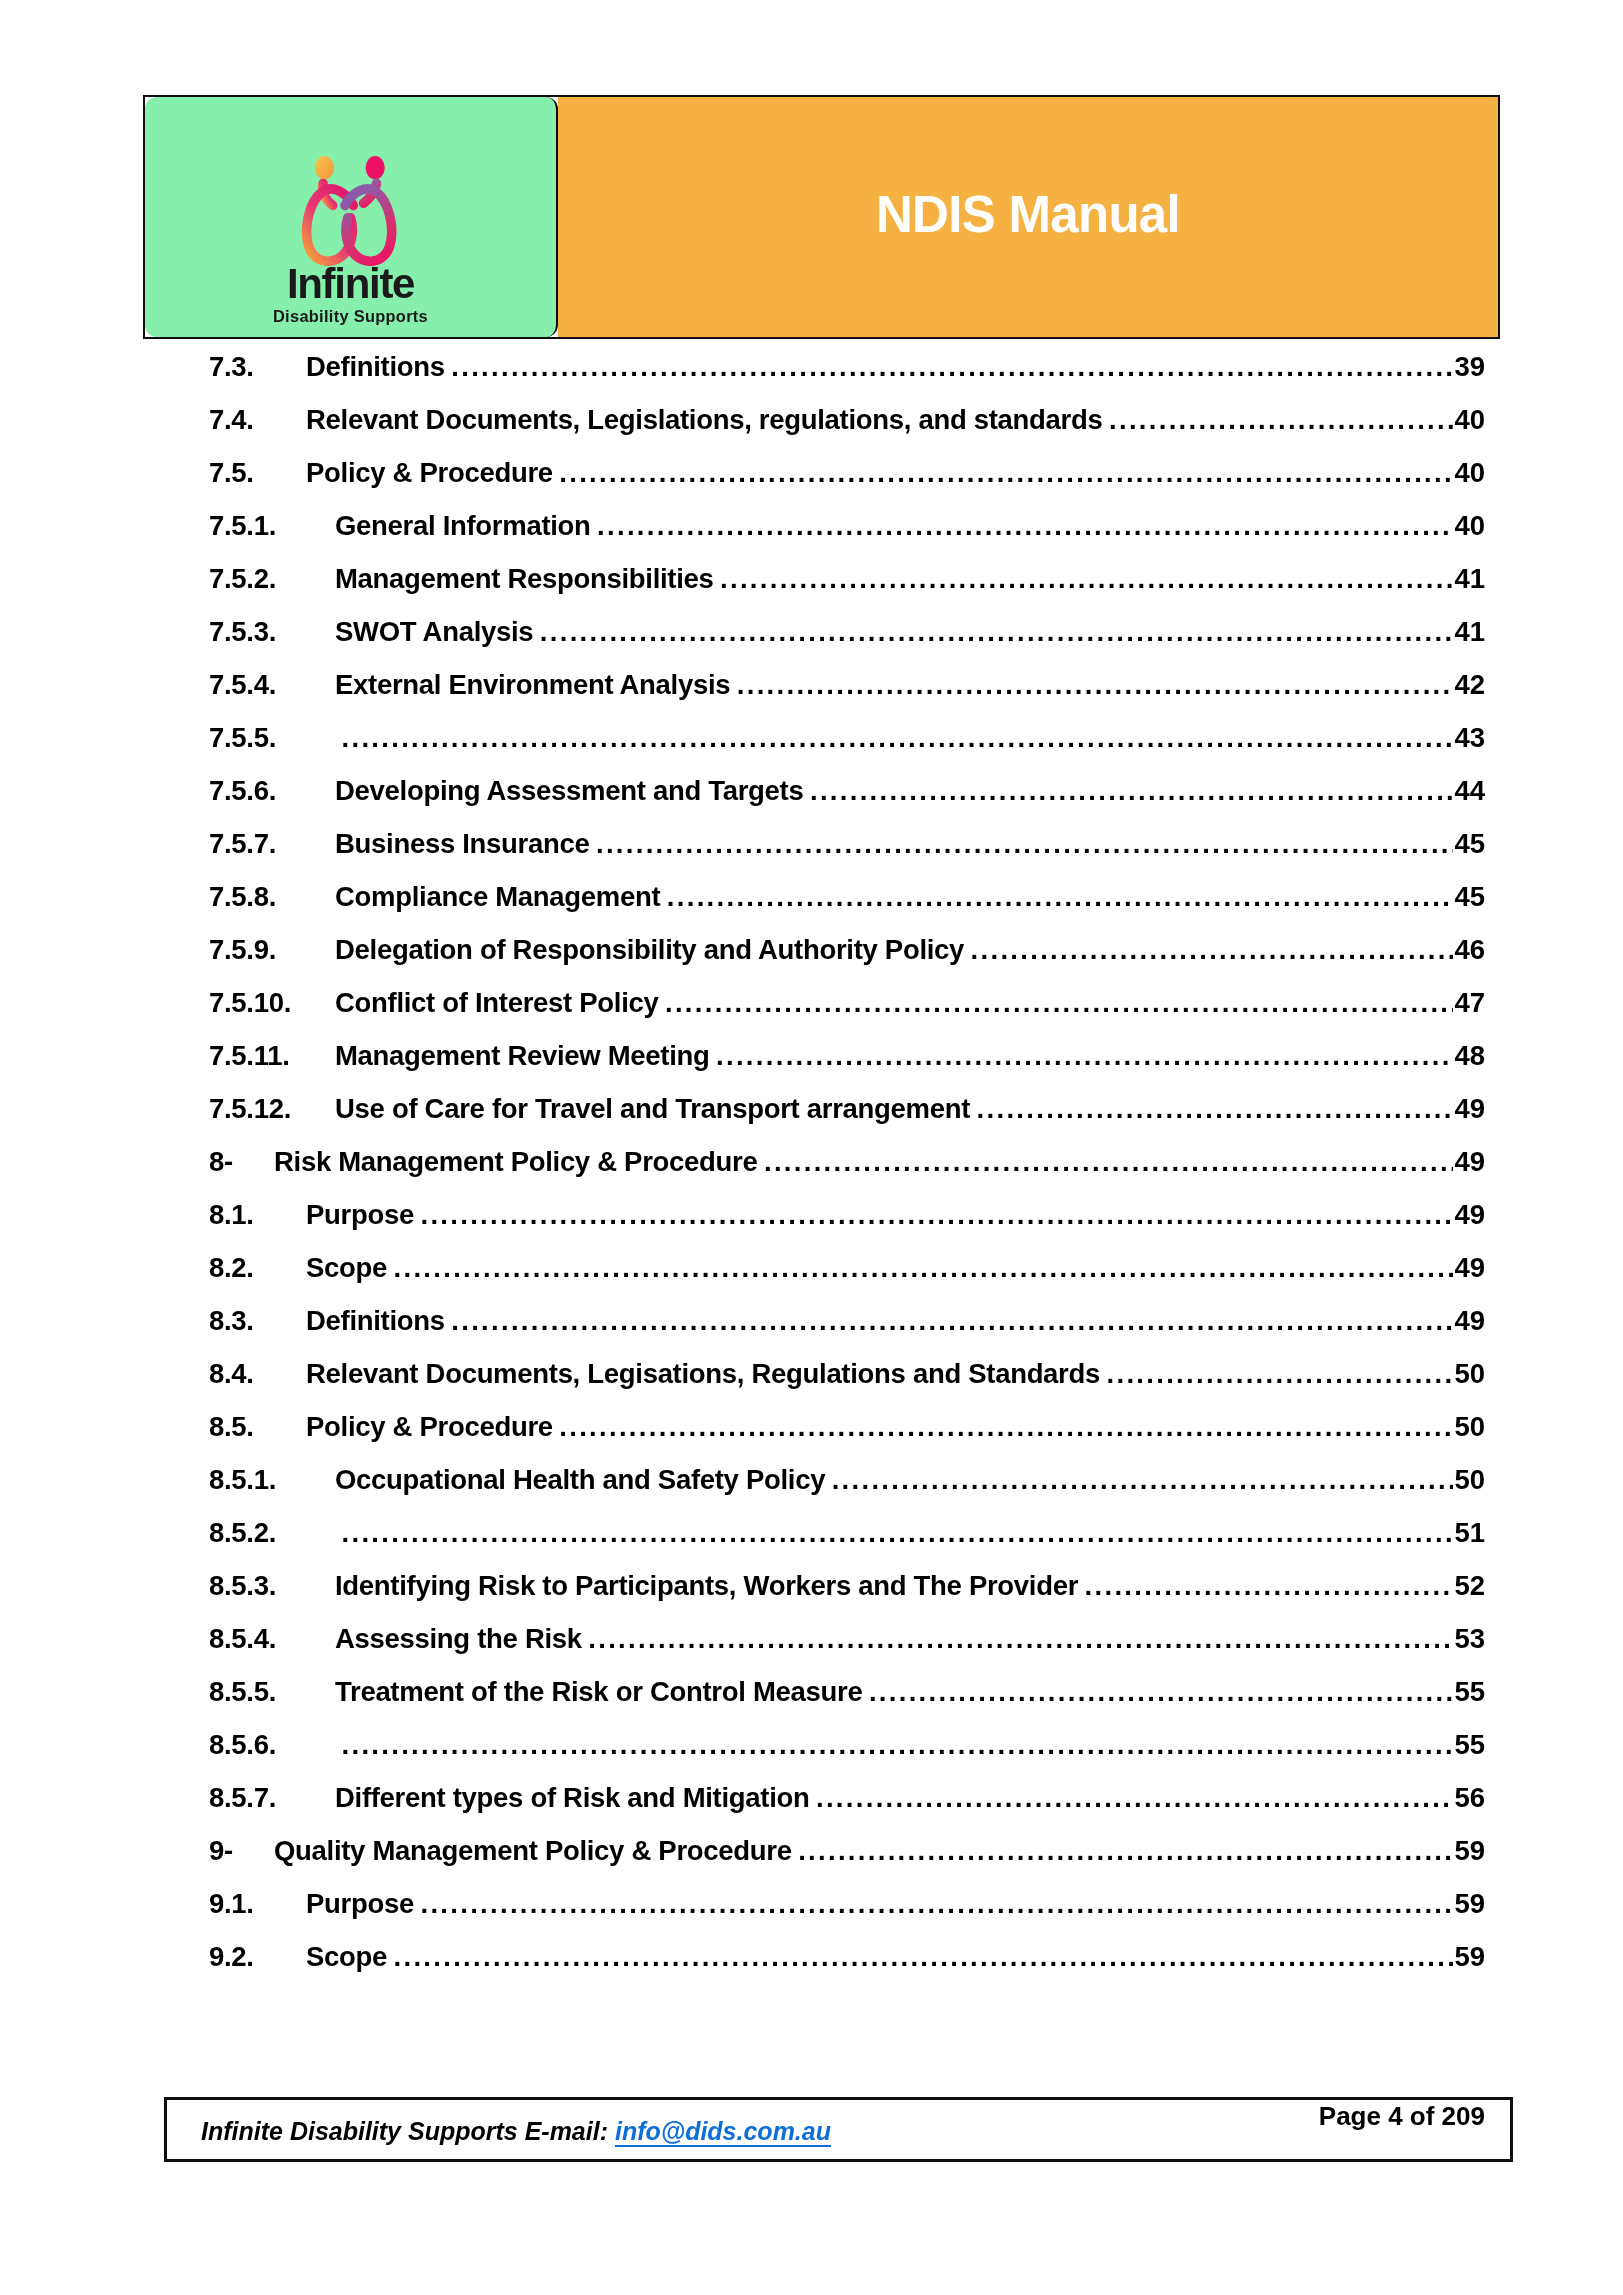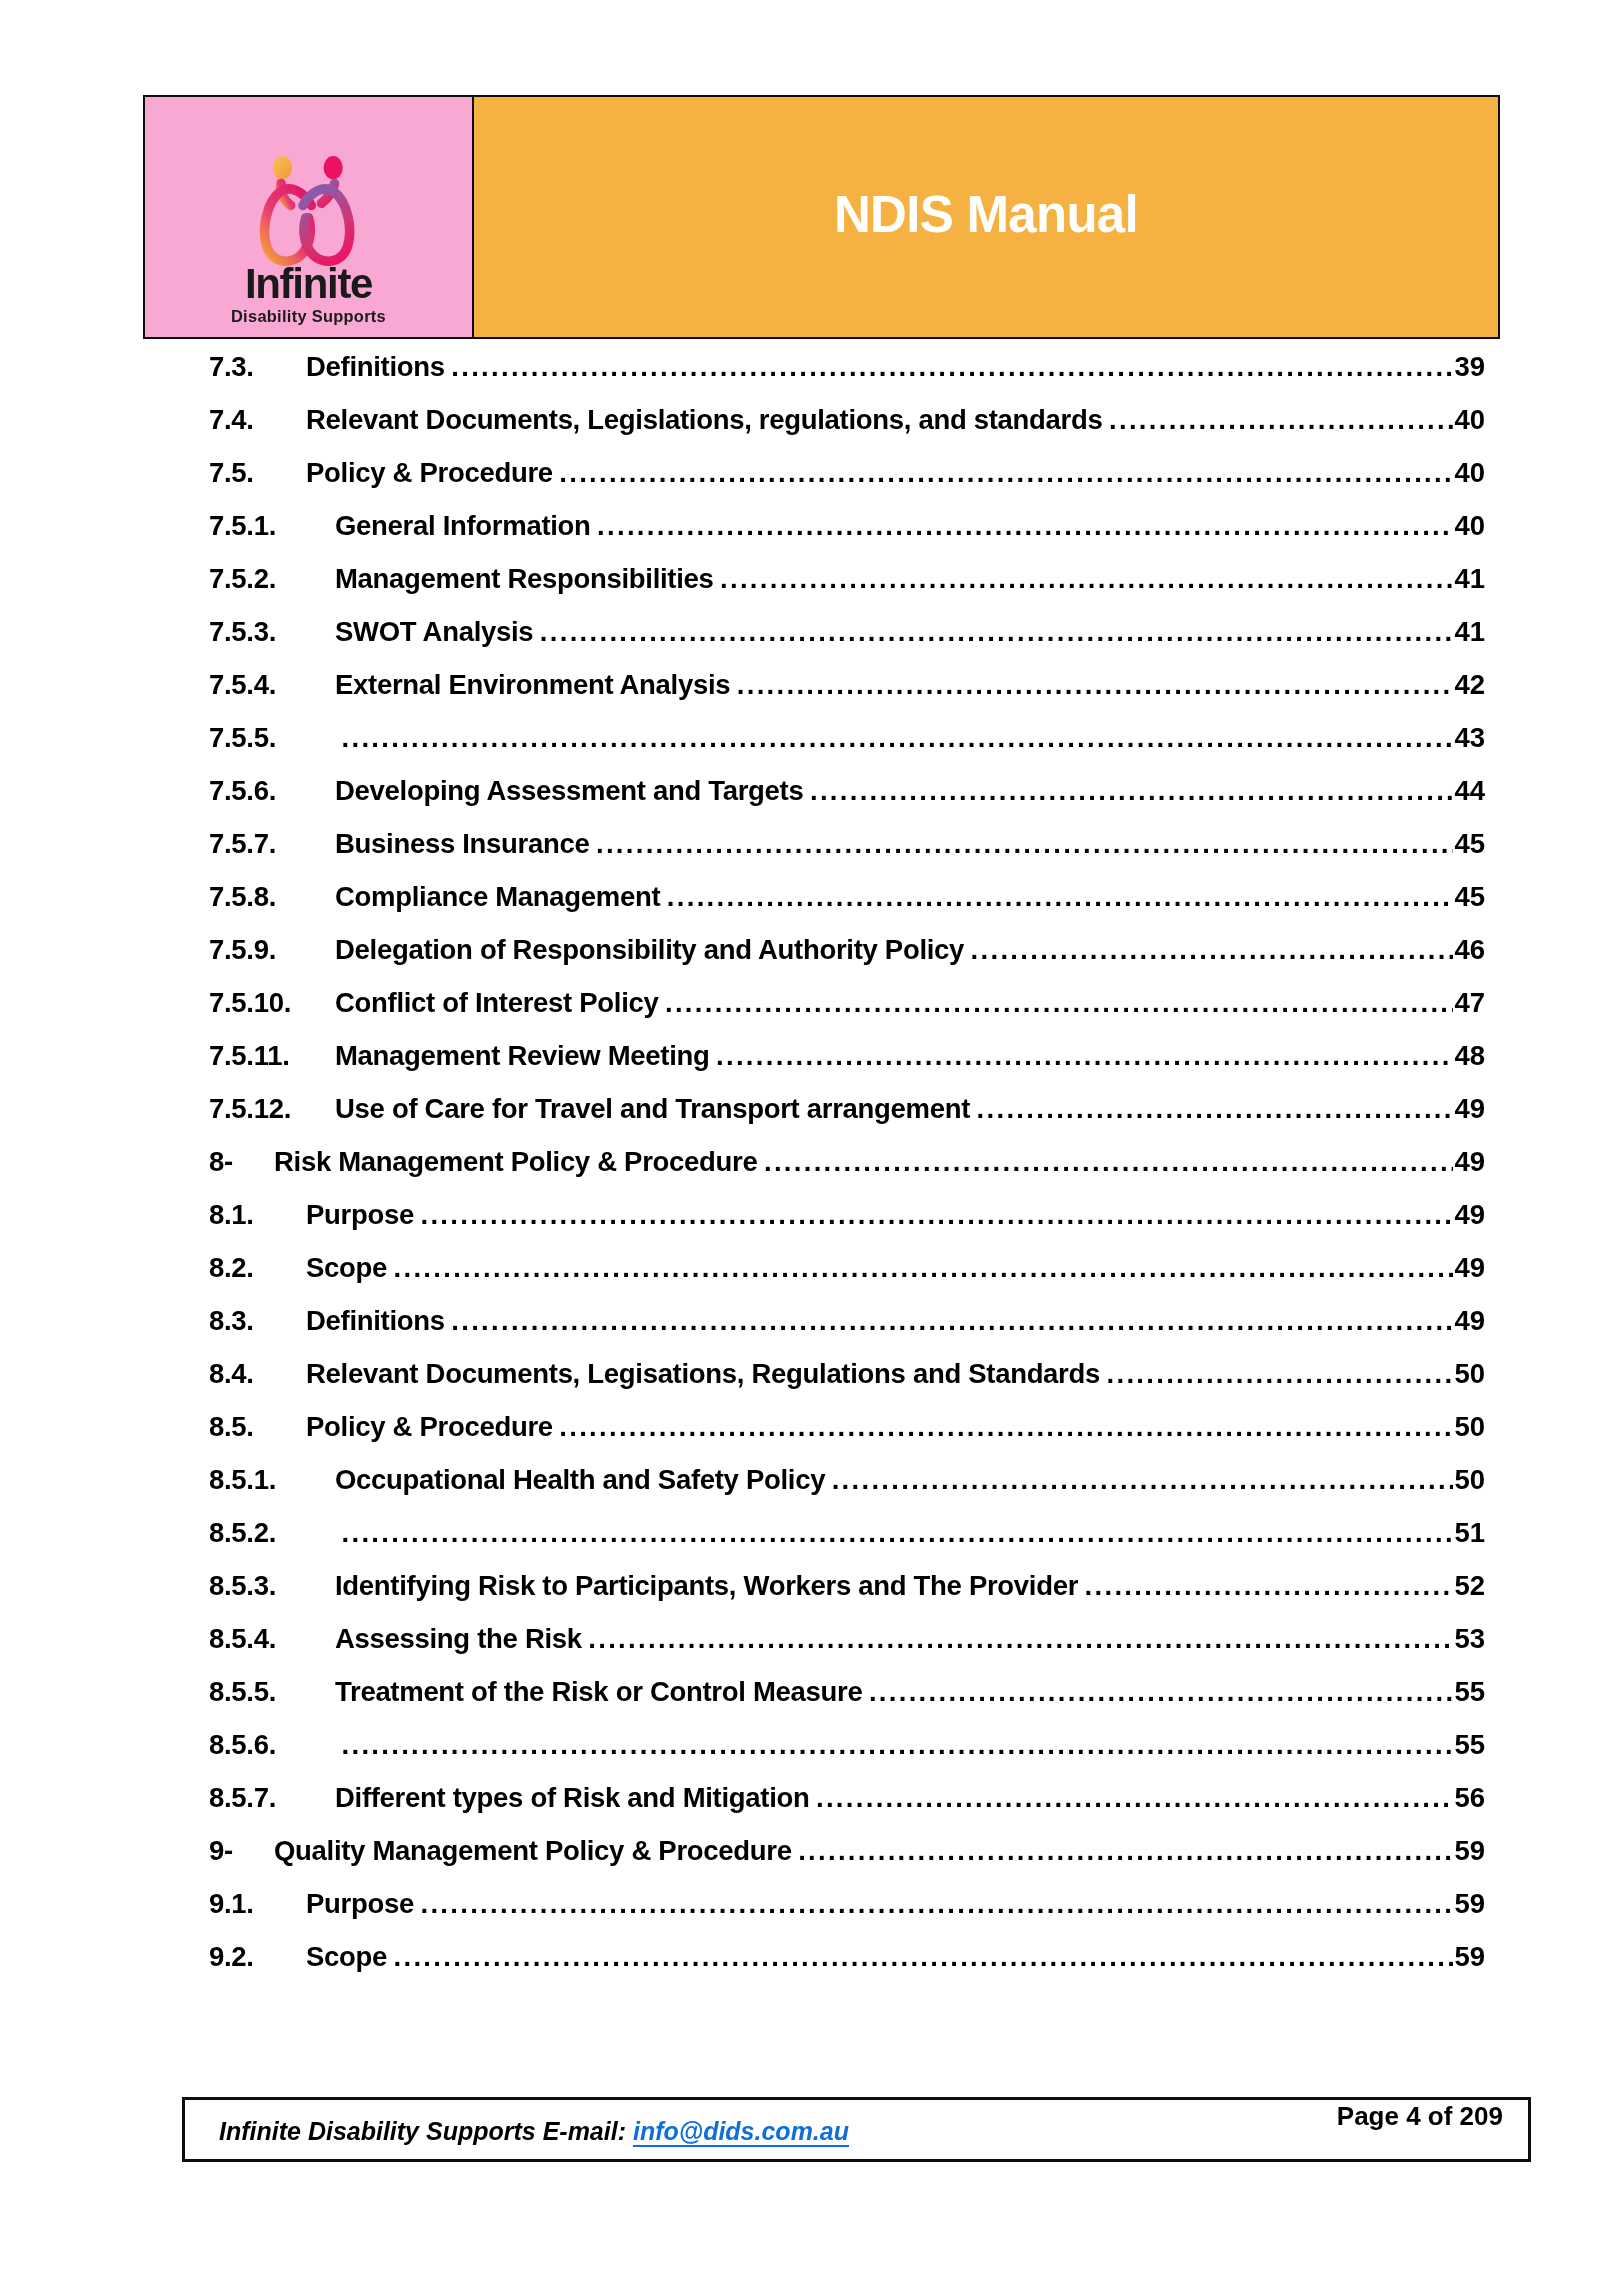--- a/index.html
+++ b/index.html
@@ -2,22 +2,22 @@
 <html style="--accent: #F5B243; --link: #0E6FD8;font-size:10.5px"><head>
 <meta charset="utf-8">
 <style>
   html,body{margin:0;padding:0;background:#ffffff;}
   body{font-family:"Liberation Sans", sans-serif; -webkit-font-smoothing:antialiased;}
   .page{position:relative;width:1624px;height:2295px;background:#ffffff;overflow:hidden;}
 
   
   .header{position:absolute;left:143px;top:95px;width:1357px;height:244px;
           display:flex;border:2px solid #0e0e0e;box-sizing:border-box;background:#fff;}
-  .logo-panel{width:329px;background:#f9a8d4;border-right:2px solid #0e0e0e;box-sizing:border-box;
-              display:flex;flex-direction:column;align-items:center;}
+  .logo-panel{width:413px;background:#86efac;border-right:2px solid #0e0e0e;box-sizing:border-box;
+              display:flex;flex-direction:column;align-items:center;border-radius:12px;}
   .logo-stack{margin-top:56px;display:flex;flex-direction:column;align-items:center;}
   .logo-mark{display:block;}
   .brand-name{font-size:42px;font-weight:700;color:#1a1a1a;letter-spacing:-1.3px;line-height:1.0;margin-top:-2.6px;}
   .brand-tagline{font-size:16.4px;font-weight:600;color:#1a1a1a;letter-spacing:0.3px;margin-top:2px;}
   .title-panel{flex:1 1 auto;background:var(--accent,#F5B243);display:flex;align-items:center;justify-content:center;}
   .doc-title{color:#ffffff;font-size:51px;font-weight:700;letter-spacing:-0.7px;margin-top:-5.2px;}
 
   
   .toc{position:absolute;left:209px;top:340px;width:1276px;}
   .toc-row{display:flex;align-items:baseline;height:53px;line-height:53px;
@@ -26,21 +26,21 @@
   .toc-row.level-1 .toc-num{width:65px;}
   .toc-row.level-2 .toc-num{width:97px;}
   .toc-row.level-3 .toc-num{width:126px;}
   .toc-title{flex:0 1 auto;letter-spacing:-0.3px;}
   .toc-leader{flex:1 1 13px;overflow:hidden;white-space:nowrap;letter-spacing:2.3px;
               margin-left:6.5px;margin-right:1.3px;font-weight:700;}
   .toc-page{flex:0 0 auto;text-align:right;}
 
   
   .footer{position:absolute;left:164px;top:2097px;width:1349px;height:65px;
-          border:3.3px solid #0e0e0e;box-sizing:border-box;background:#fff;margin-left:18px;}
+          border:3.3px solid #0e0e0e;box-sizing:border-box;background:#fff;}
   .footer-email{position:absolute;left:34px;top:17px;font-size:25px;font-weight:700;font-style:italic;color:#000;}
   .footer-email a{color:var(--link,#0E6FD8);text-decoration:underline;text-decoration-thickness:2px;text-underline-offset:4.6px;}
   .footer-page{position:absolute;right:25px;top:1.3px;font-size:26px;font-weight:700;color:#000;}
 </style>
 </head>
 <body>
 
 <div class="page">
 
   <div class="header">

